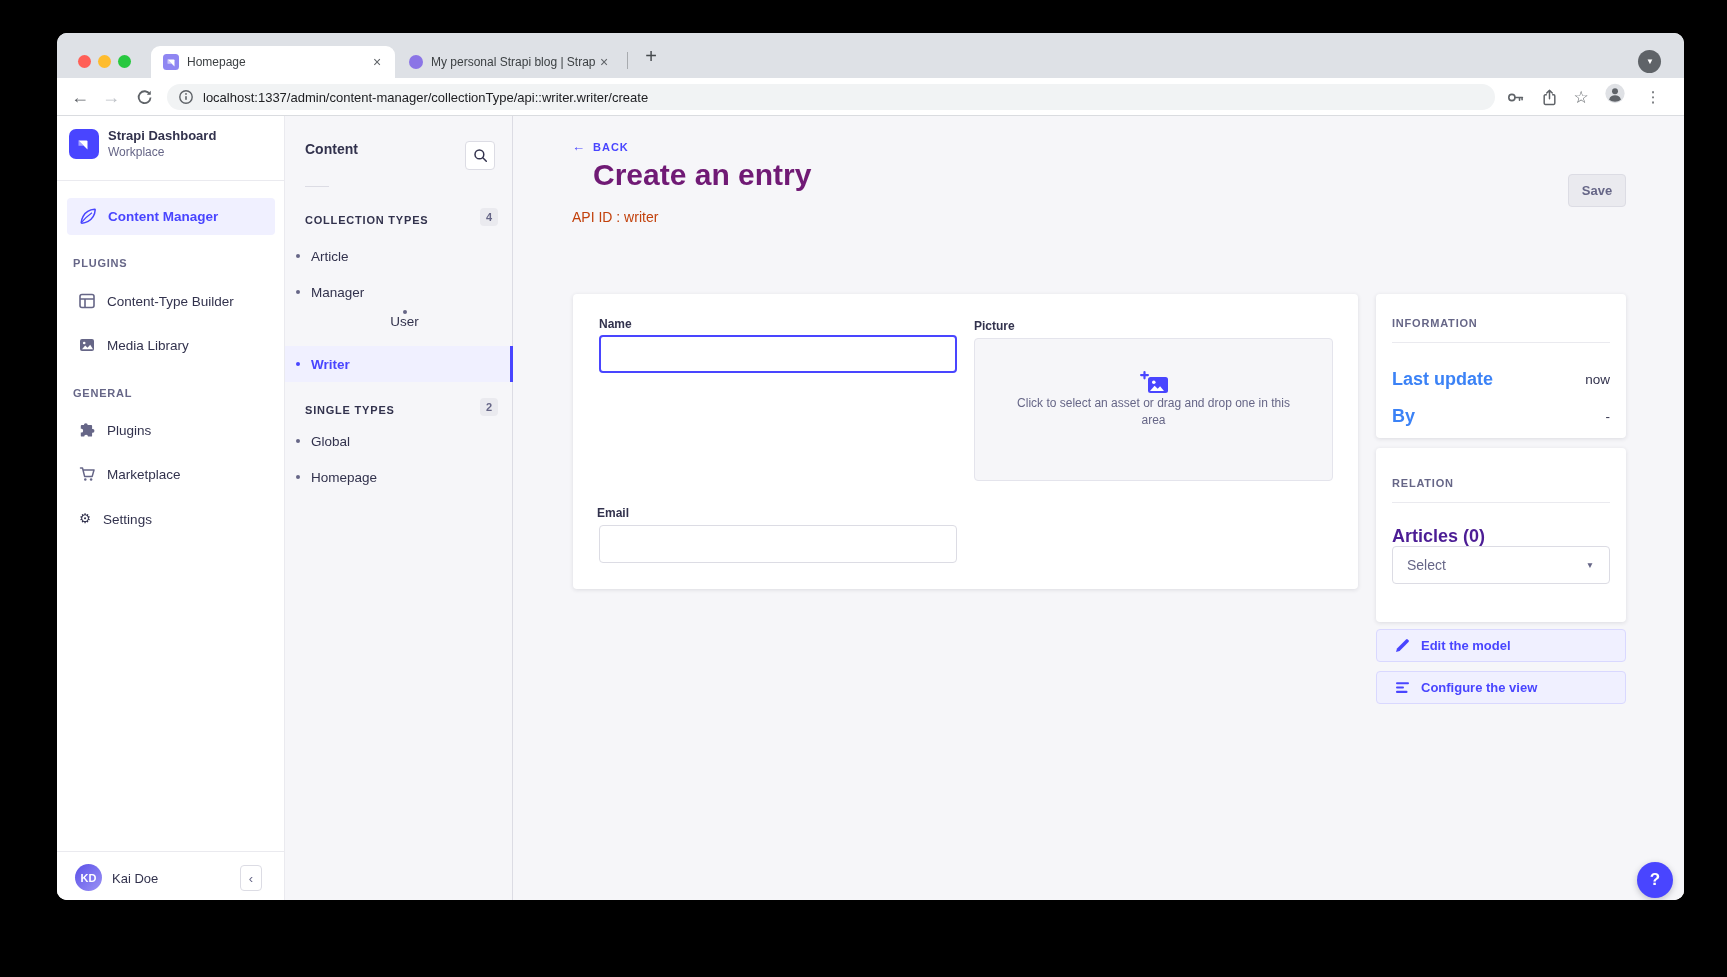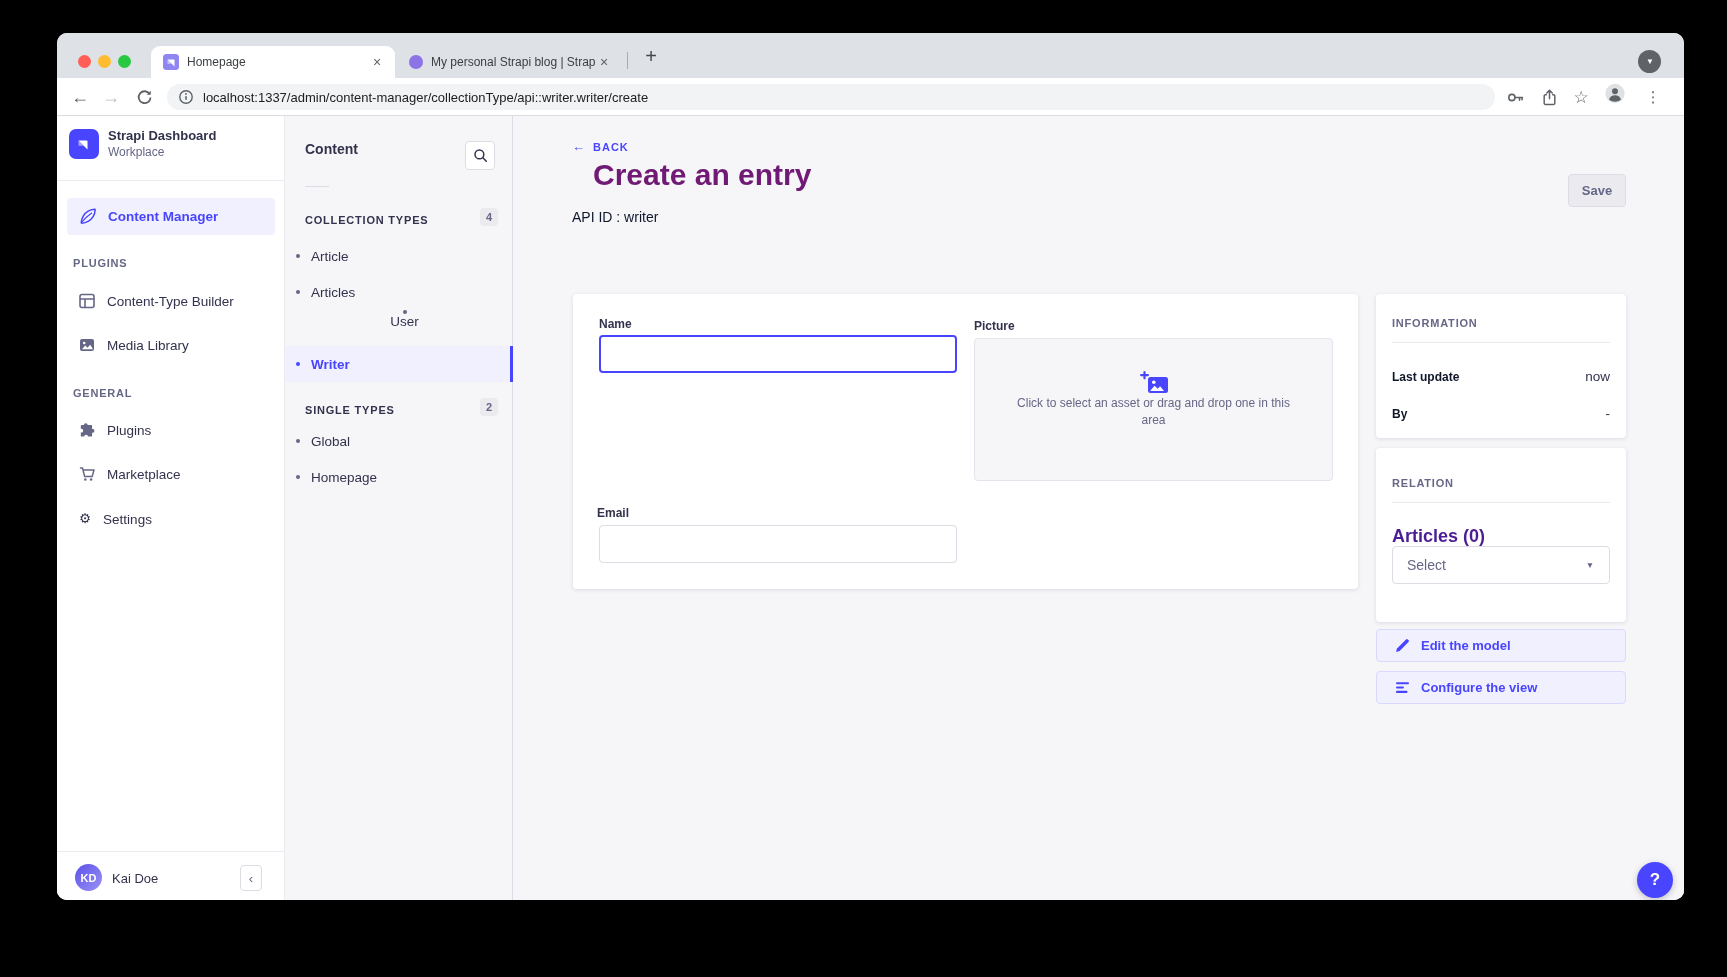--- a/index.html
+++ b/index.html
@@ -80,21 +80,21 @@
   .sn-item.active { background:#F0F0FF; }
   .sn-item.active .sn-dot { background:#4945FF; }
   .sn-item.active span { color:#4945FF; font-weight:bold; }
   .sn-item.active::after { content:""; position:absolute; right:0; top:0; width:3px; height:100%; background:#4945FF; }
 
   
   .back-link { position:absolute; left:59px; top:23px; display:flex; align-items:center; gap:8px; color:#4945FF; }
   .back-arrow { font-size:13px; } .back-arrow::before { content:"←"; }
   .back-label { font-size:11px; font-weight:bold; letter-spacing:1px; }
   .page-title { position:absolute; left:57px; top:42px; font-size:30px; font-weight:bold; color:#701a75;margin-left:23px; }
-  .api-id { position:absolute; left:59px; top:93px; font-size:14px; color:#0f172a; }
+  .api-id { position:absolute; left:59px; top:93px; font-size:14px; color:#c2410c; }
   .save-btn { position:absolute; left:1055px; top:58px; width:58px; height:33px; background:#EAEAEF; border:1px solid #DCDCE4; border-radius:4px; font-size:13px; font-weight:bold; color:#666687; display:flex; align-items:center; justify-content:center; }
 
   
   .card { position:absolute; background:#fff; border-radius:4px; box-shadow:0 1px 4px rgba(33,33,52,.12); }
   .form-card { left:60px; top:178px; width:785px; height:295px; }
   .field-label { position:absolute; font-size:12px; font-weight:bold; color:#32324D; }
   .lbl-name { left:26px; top:23px; }
   .lbl-picture { left:401px; top:25px; }
   .lbl-email { left:24px; top:212px; }
   .txt-input { position:absolute; width:358px; height:38px; border:1px solid #DCDCE4; border-radius:4px; background:#fff; font-size:14px; color:#32324D; padding:0 12px; outline:none; font-family:"Liberation Sans",sans-serif; }
@@ -102,21 +102,21 @@
   .inp-email { left:26px; top:231px; }
   .upload-box { position:absolute; left:401px; top:44px; width:359px; height:143px; background:#F6F6F9; border:1px solid #E4E4EC; border-radius:4px; display:flex; flex-direction:column; align-items:center; padding-top:32px; }
   .upload-hint { width:300px; text-align:center; font-size:12px; color:#666687; line-height:1.45; }
 
   
   .info-card { left:863px; top:178px; width:250px; height:144px; }
   .rel-card  { left:863px; top:332px; width:250px; height:174px; }
   .side-header { position:absolute; left:16px; font-size:11px; font-weight:bold; letter-spacing:.8px; color:#666687; }
   .side-divider { position:absolute; left:16px; width:218px; height:1px; background:#EAEAEF; }
   .kv-row { position:absolute; left:16px; width:218px; display:flex; justify-content:space-between; align-items:center; }
-  .kv-row .k { font-size:12px; font-weight:bold; color:#0f172a; }
+  .kv-row .k { font-size:18px; font-weight:bold; color:#3b82f6; }
   .kv-row .v { font-size:13.5px; color:#32324D; }
   .rel-label { position:absolute; left:16px; top:78px; font-size:18px; font-weight:bold; color:#4c1d95; }
   .select-box { position:absolute; left:16px; top:98px; width:218px; height:38px; background:#fff; border:1px solid #DCDCE4; border-radius:4px; display:flex; align-items:center; padding:0 14px; }
   .select-text { flex:1; font-size:14px; color:#666687; }
   .select-caret { color:#666687; font-size:10px; } .select-caret::before { content:"▼"; display:inline-block; transform:scale(.85); }
 
   .side-action { position:absolute; left:863px; width:250px; height:33px; background:#F0F0FF; border:1px solid #D9D8FF; border-radius:4px; display:flex; align-items:center; gap:11px; padding-left:18px; }
   .side-action span { font-size:13px; font-weight:bold; color:#4945FF; }
   .act-edit { top:513px; } .act-config { top:555px; }
 
@@ -297,21 +297,21 @@
 
       <div class="group-header" style="top:98px;">COLLECTION TYPES</div>
       <div class="group-badge" style="top:92px;">4</div>
 
       <div class="sn-item" style="top:122px;">
         <span class="sn-dot"></span>
         <span>Article</span>
       </div>
       <div class="sn-item" style="top:158px;">
         <span class="sn-dot"></span>
-        <span>Articles</span>
+        <span>Manager</span>
       </div>
       <div class="sn-item" style="top:194px;flex-direction:column;">
         <span class="sn-dot"></span>
         <span>User</span>
       </div>
       <div class="sn-item active" style="top:230px;">
         <span class="sn-dot"></span>
         <span>Writer</span>
       </div>
 

